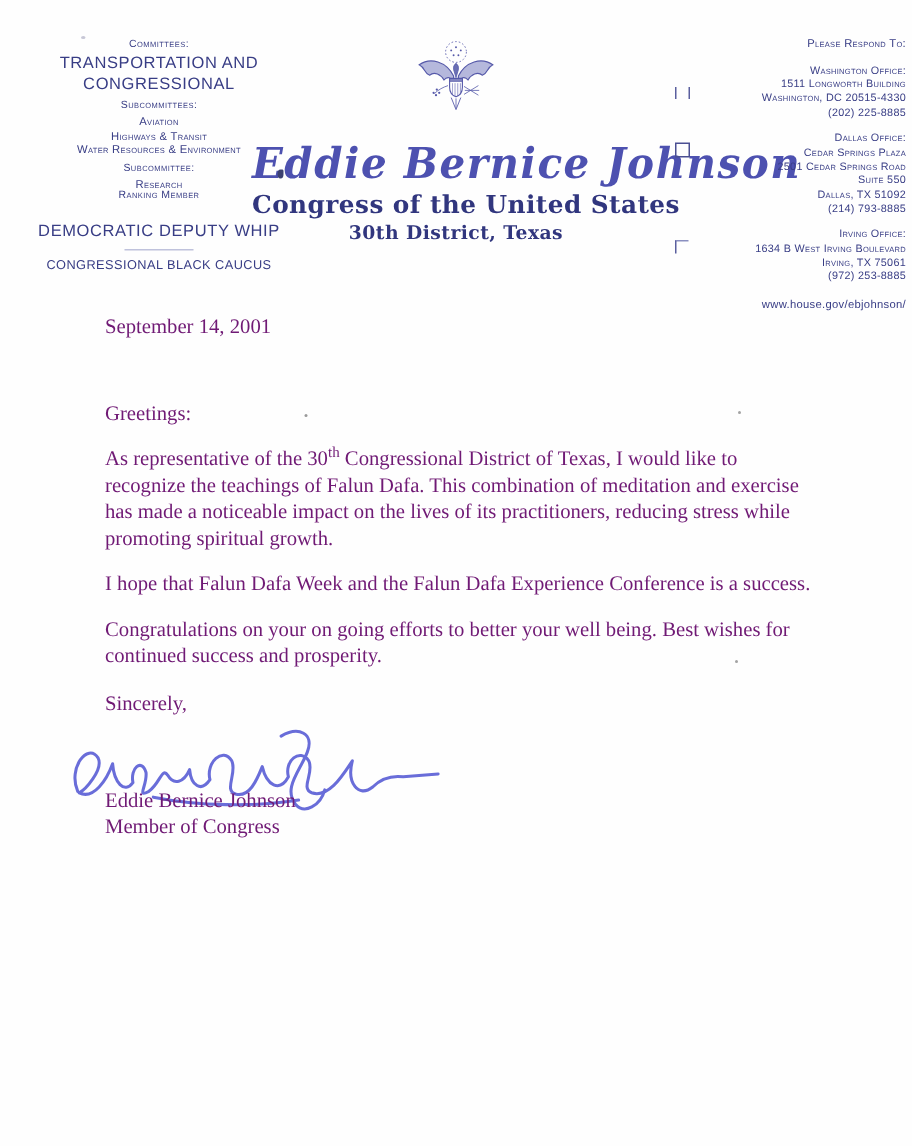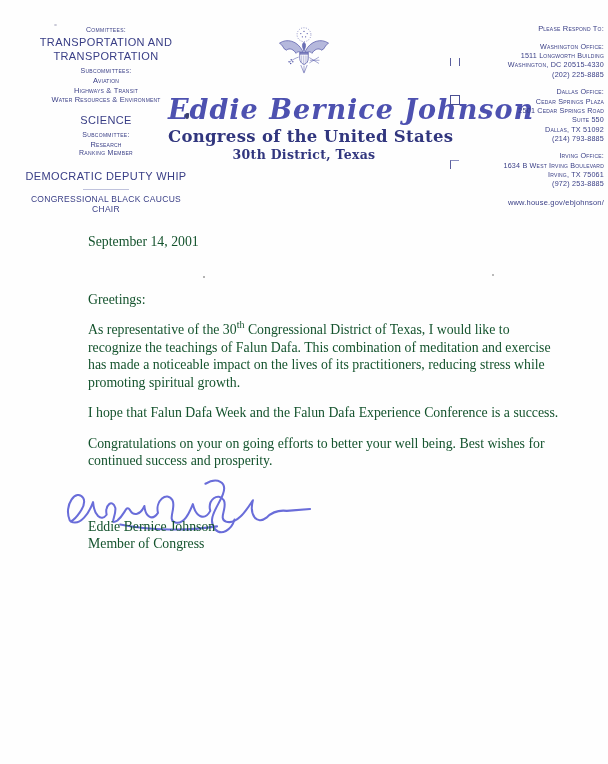--- a/index.html
+++ b/index.html
@@ -59,24 +59,23 @@
     font-size:16.5px;color:#31367e;margin-top:2px;white-space:nowrap;
     letter-spacing:.3px;
   }
   .district-line{
     font-family:"DejaVu Serif", serif;font-weight:bold;
     font-size:12.5px;color:#31367e;margin-top:1px;
     letter-spacing:.3px;
   }
   
   .letter-body{
-    position:absolute;left:88px;top:209px;width:472px;
-    font-size:13.8px;line-height:17.5px;color:#14532d;
+    position:absolute;left:70px;top:209px;width:472px;
+    font-size:13.8px;line-height:17.5px;color:#701a75;
     font-family:"Liberation Serif", serif;
-    margin-top:24px;
   }
   .date-line{margin:0;}
   .salutation{margin:40px 0 0 0;}
   .para{margin:13px 0 0 0;text-align:left;}
   .closing{margin:14px 0 0 0;}
   sup{font-size:10px;line-height:0;}
   
   .sig-block{position:relative;height:120px;}
   .sig-svg{position:absolute;left:-26px;top:6px;}
   .typed-name{position:absolute;left:0px;top:48px;margin:0;}
@@ -90,33 +89,31 @@
   .speck-e{width:3px;height:2px;background:#c7c7d6;left:54px;top:24px;}
 </style>
 </head>
 <body>
 
 <div class="page">
 
   <div class="left-col lh">
     <div class="lh-xs">Committees:</div>
     <div class="lh-md">TRANSPORTATION AND</div>
-    <div class="lh-md">TRANSPORTATION</div>
+    <div class="lh-md">CONGRESSIONAL</div>
     <div class="lh-xs gap-s">Subcommittees:</div>
     <div class="lh-sm">Aviation</div>
     <div class="lh-sm">Highways &amp; Transit</div>
     <div class="lh-sm">Water Resources &amp; Environment</div>
-    <div class="lh-md gap-m">SCIENCE</div>
     <div class="lh-xs gap-s">Subcommittee:</div>
     <div class="lh-sm">Research</div>
     <div class="lh-xs">Ranking Member</div>
     <div class="lh-md gap-l">DEMOCRATIC DEPUTY WHIP</div>
     <div class="whip-divider"></div>
     <div class="lh-cc">CONGRESSIONAL BLACK CAUCUS</div>
-    <div class="lh-cc">CHAIR</div>
   </div>
 
   <div class="center-block">
     <svg class="seal" width="64" height="64" viewBox="0 0 120 120">
       <g stroke="#4347a0" fill="none" stroke-width="1.4" opacity="0.9">
 
         <circle cx="60" cy="20" r="13" stroke-dasharray="2 2.6" stroke-width="1.1"></circle>
         <g fill="#4347a0" stroke="none">
           <circle cx="60" cy="14" r="1.2"></circle>
             <circle cx="54" cy="18" r="1.2"></circle>
@@ -199,20 +196,21 @@
     <p class="date-line">September 14, 2001</p>
 
     <p class="salutation">Greetings:</p>
 
     <p class="para"><span>As representative of the 30</span><sup>th</sup><span> Congressional District of Texas, I would like to recognize the teachings of Falun Dafa.  This combination of meditation and exercise has made a noticeable impact on the lives of its practitioners, reducing stress while promoting spiritual growth.</span></p>
 
     <p class="para">I hope that Falun Dafa Week and the Falun Dafa Experience Conference is a success.</p>
 
     <p class="para">Congratulations on your on going efforts to better your well being.  Best wishes for continued success and prosperity.</p>
 
+    <p class="closing">Sincerely,</p>
 
     <div class="sig-block">
       <svg class="sig-svg" width="252" height="62" viewBox="0 0 260 64">
         <g stroke="#5d61d6" stroke-width="2.1" fill="none" stroke-linecap="round" stroke-linejoin="round" opacity="0.92">
           <path d="M8,46 C1,30 15,12 22,23 C26,31 13,45 9,47 C19,52 28,38 32,27
                    C33,40 40,48 46,40 C44,30 52,23 55,33 C56,42 48,51 57,46
                    C65,40 66,29 70,35 C74,42 81,40 85,31 C86,42 93,47 99,38
                    C96,26 108,15 114,25 C118,33 108,46 117,48
                    C126,50 131,39 135,29 C138,42 147,47 153,36
                    C150,25 161,16 167,25 C171,33 161,44 169,47

